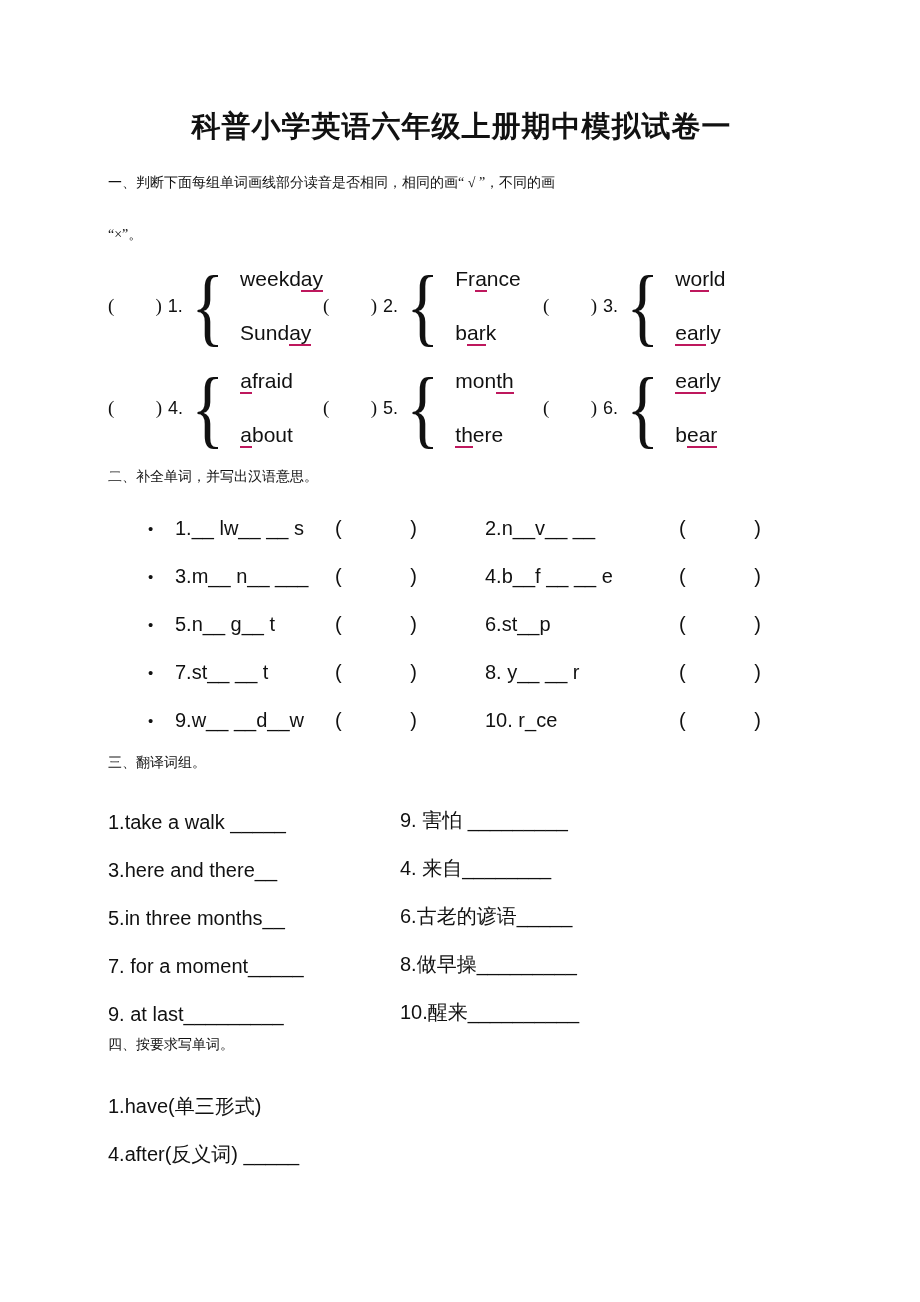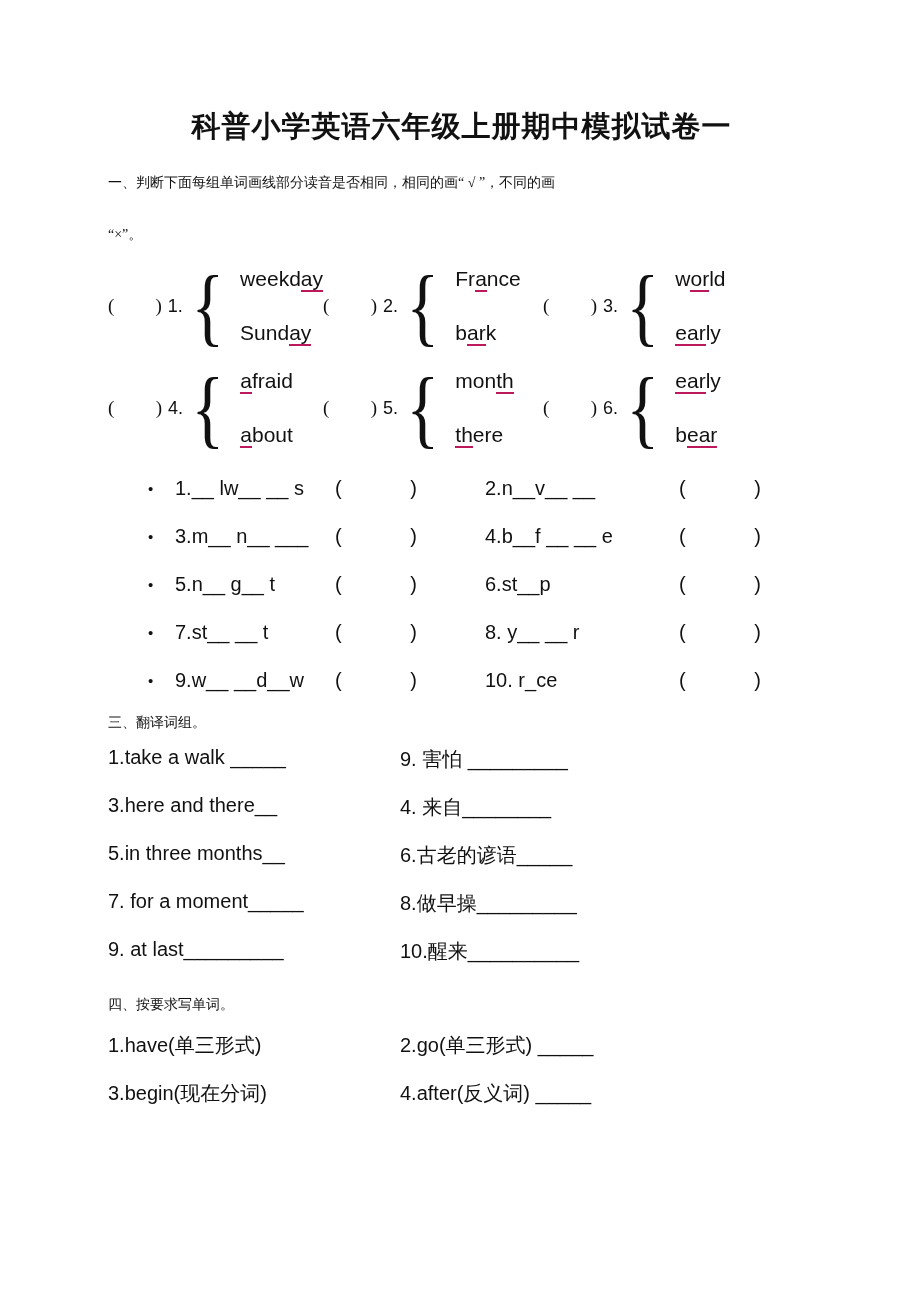--- a/index.html
+++ b/index.html
@@ -45,21 +45,21 @@
             font-size:20px; }
   .bullet { width:27px; font-size:15px; }
   .s2-left { width:160px; white-space:nowrap; }
   .pg { display:inline-flex; width:82px; justify-content:space-between;
         font-size:20px; }
   .s2-right { margin-left:68px; width:194px; white-space:nowrap; }
 
   
   .rows3 { margin-top:8px; }
   .rows4 { margin-top:12px; }
-  .two-col { display:flex; align-items:flex-start; height:48px; font-size:20px; }
+  .two-col { display:flex; align-items:flex-end; height:48px; font-size:20px; }
   .col-left { width:292px; white-space:nowrap; }
   .col-right { white-space:nowrap; }
 
   .mt12 { margin-top:4px; }
   .mt10 { margin-top:10px; }
 </style>
 </head>
 <body>
 
 <div class="page">
@@ -149,20 +149,21 @@
         <span class="pnum">6.</span>
         <span class="brace">{</span>
         <span class="pwords">
           <span class="pword"><span></span><span class="ul">ear</span><span>ly</span></span>
           <span class="pword"><span>b</span><span class="ul">ear</span><span></span></span>
         </span>
       </div>
     </div>
   </div>
 
+  <div class="h-line mt10">二、补全单词，并写出汉语意思。</div>
 
   <div class="s2">
     <div class="s2-row">
       <span class="bullet">•</span>
       <span class="s2-left">1.__ lw__ __ s</span>
       <span class="pg">
           <span>(</span>
           <span>)</span>
         </span>
       <span class="s2-right">2.n__v__ __</span>
@@ -248,21 +249,19 @@
       <span class="col-left">9. at last_________</span>
       <span class="col-right">10.醒来__________</span>
     </div>
   </div>
 
   <div class="h-line mt12">四、按要求写单词。</div>
 
   <div class="rows4">
     <div class="two-col">
       <span class="col-left">1.have(单三形式)</span>
-      <span class="col-right">2.go(单三形式) _____</span>
-    </div>
-    <div class="two-col">
-      <span class="col-left">3.begin(现在分词)</span>
+    </div>
+    <div class="two-col">
       <span class="col-right">4.after(反义词) _____</span>
     </div>
   </div>
 
 </div>
 
 </body></html>

